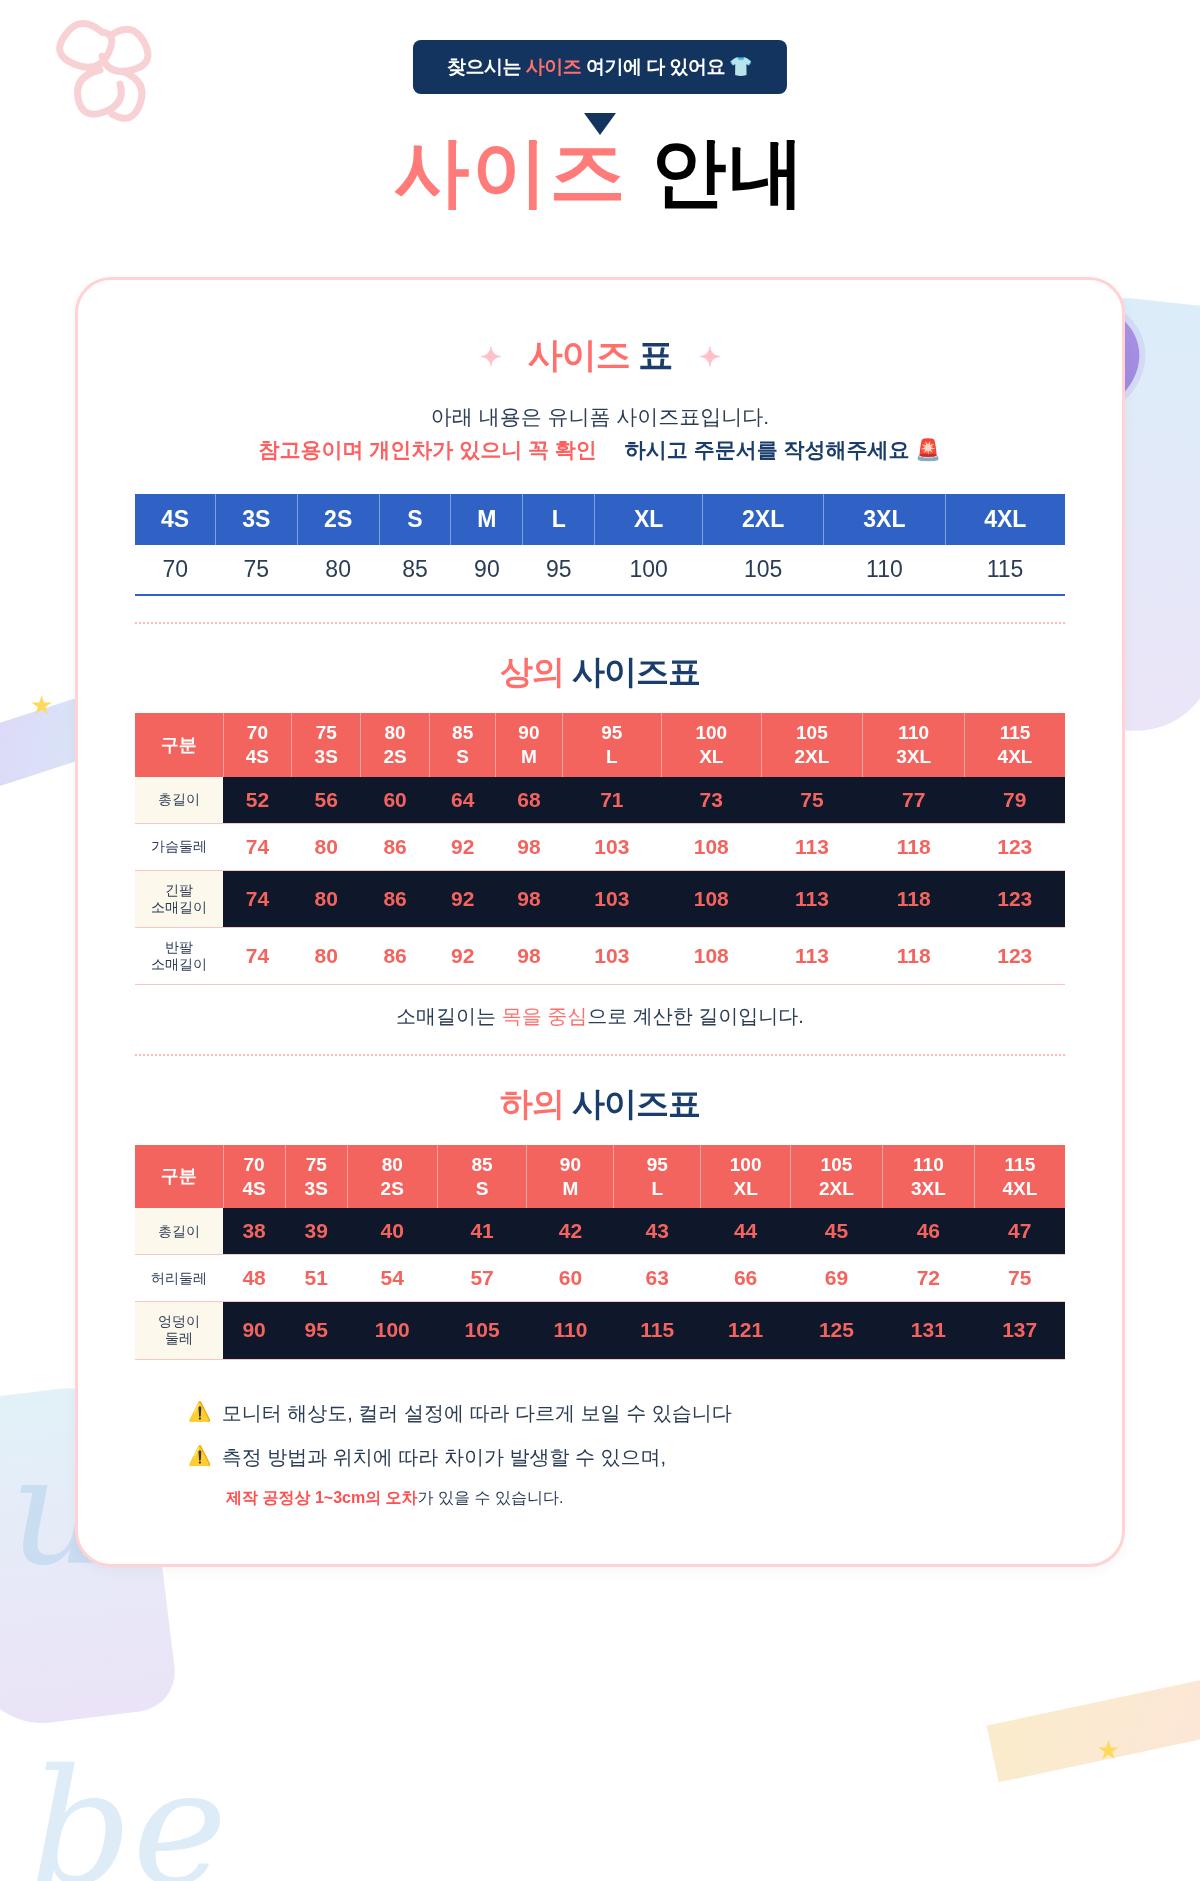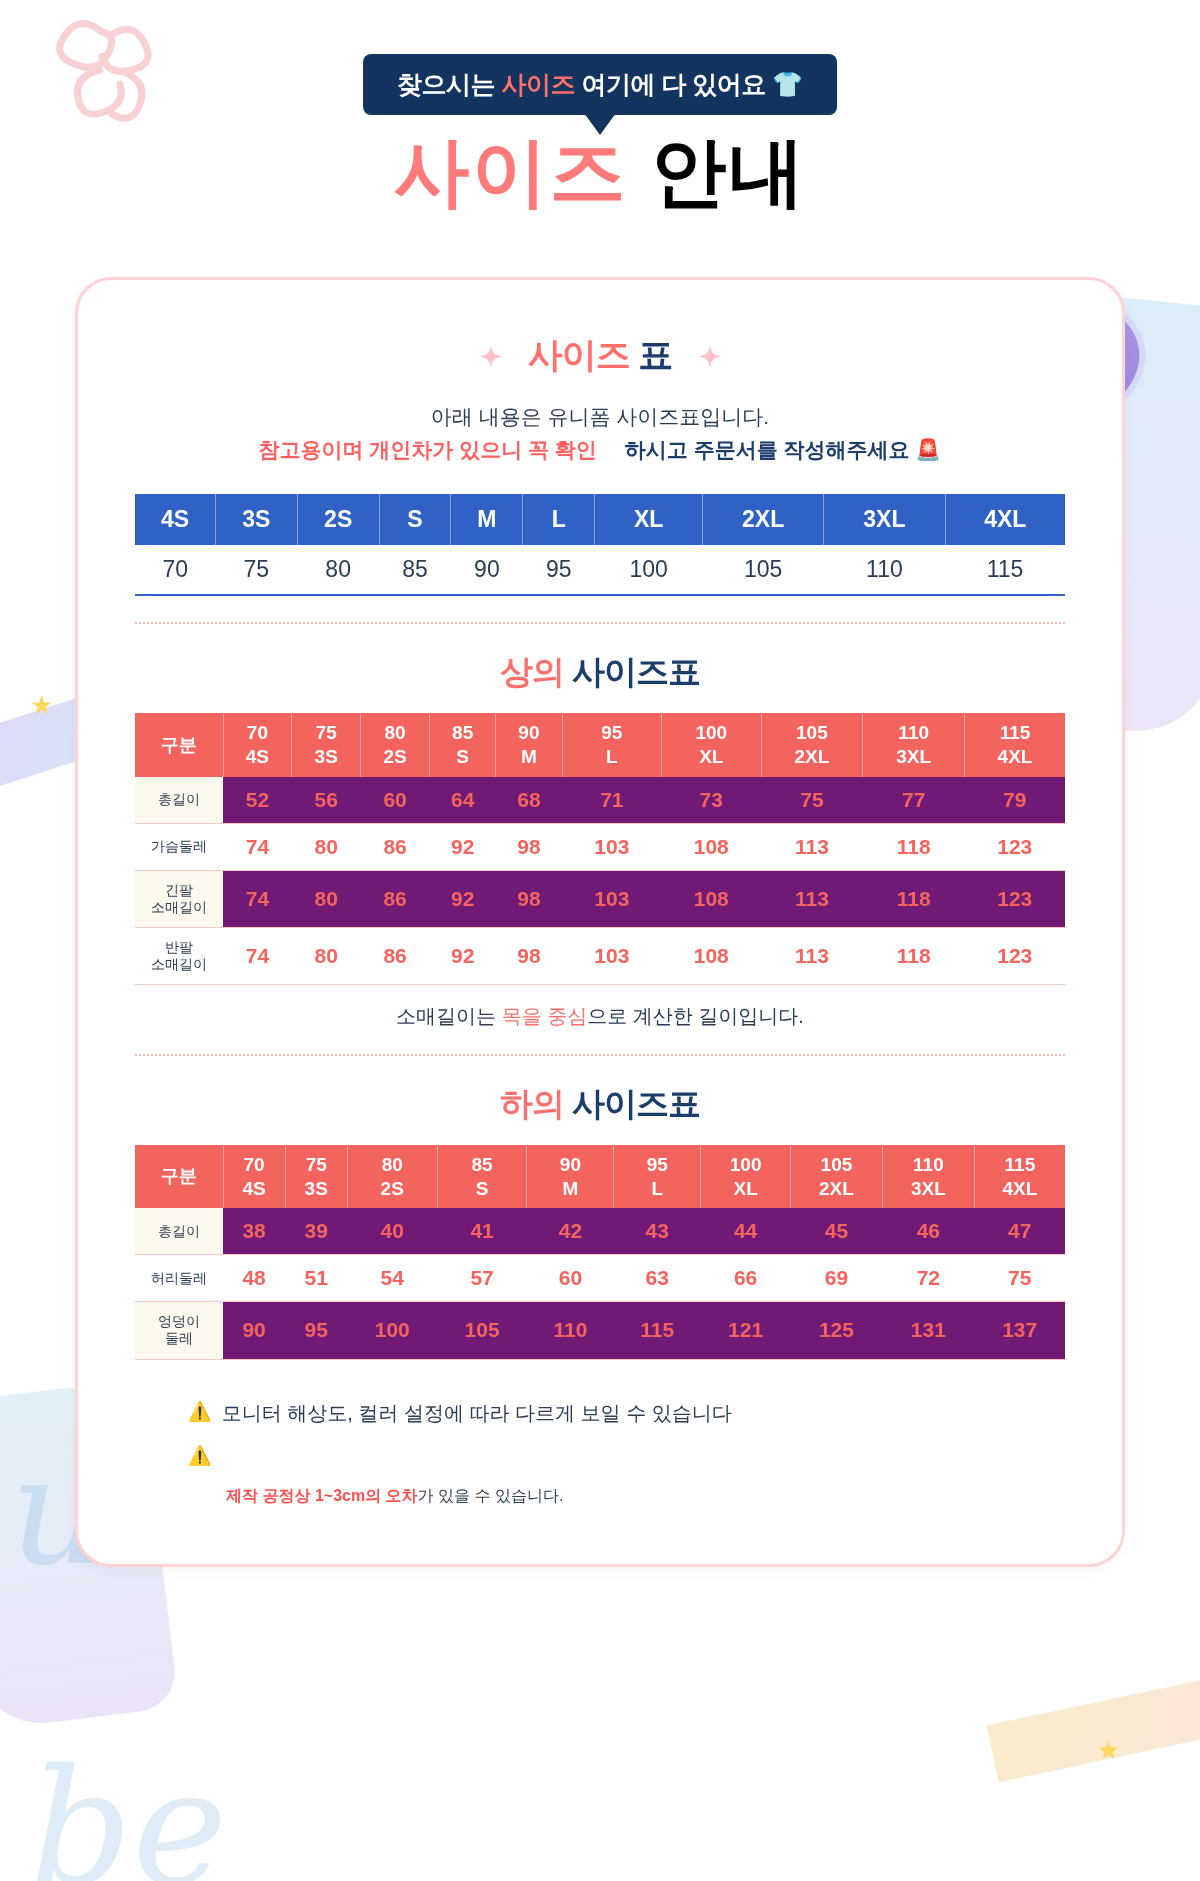--- a/index.html
+++ b/index.html
@@ -42,24 +42,24 @@
       box-shadow:0 0 0 6px rgba(185,164,234,.25); }
   .smiley .eye { position:absolute; width:10px; height:32px; background:#4fd6d0;
       border-radius:6px; top:26px; }
   .smiley .eye.l { left:40px; transform:rotate(-8deg); }
   .smiley .eye.r { left:78px; transform:rotate(-8deg); }
   .smiley .mouth { position:absolute; width:54px; height:28px; left:37px; top:60px;
       border-bottom:7px solid #4fd6d0; border-radius:0 0 40px 40px; }
 
   
   .header-ribbon {
-    position:absolute; top:54px; left:50%; transform:translateX(-50%);
+    position:absolute; top:40px; left:50%; transform:translateX(-50%);
     background:#12345e; color:#ffffff;
     padding:14px 34px; border-radius:8px;
-    font-size:25px; font-weight:bold; white-space:nowrap;
+    font-size:19px; font-weight:bold; white-space:nowrap;
     letter-spacing:-.5px;
   }
   .header-ribbon .hl { color:#ff6f6b; }
   .ribbon-tail {
     position:absolute; top:113px; left:50%; transform:translateX(-50%);
     width:0; height:0; border-left:16px solid transparent;
     border-right:16px solid transparent; border-top:22px solid #12345e;
   }
 
   .title-wrap { position:absolute; top:130px; left:0; width:100%; text-align:center; }
@@ -114,21 +114,21 @@
   .red-table th:last-child { border-right:none; }
   .red-table th.gubun { font-size:18px; width:88px; }
   .red-table td {
     font-size:21px; text-align:center; padding:11px 0;
     border-bottom:1px solid #f6c8c5; color:#f4645e; font-weight:bold;
   }
   .red-table td.rowlabel {
     color:#2b3c55; font-size:14px; font-weight:normal; line-height:1.22;
     background:#fdf8ec;
   }
-  .red-table tr.alt td { background:#701a75; }
+  .red-table tr.alt td { background:#0f172a; }
   .red-table tr.alt td.rowlabel { background:#fdf8ec; }
   .red-table tr.plain td { background:#ffffff; }
   .red-table tr.plain td.rowlabel { background:#ffffff; }
 
   .note-center { text-align:center; margin-top:18px; font-size:20px; color:#2b3c55; }
   .note-center .pink { color:#ff6f6b; }
 
   
   .warnings { margin:38px 0 0 110px; }
   .warn-row { display:flex; align-items:flex-start; font-size:20px; color:#2b3c55;
@@ -379,20 +379,21 @@
       </tbody>
     </table>
 
     <div class="warnings">
       <div class="warn-row">
         <span class="ico">⚠️</span>
         <span>모니터 해상도, 컬러 설정에 따라 다르게 보일 수 있습니다</span>
       </div>
       <div class="warn-row">
         <span class="ico">⚠️</span>
+        <span>측정 방법과 위치에 따라 차이가 발생할 수 있으며,</span>
       </div>
       <div class="warn-sub">
         <span class="warn-strong">제작 공정상 1~3cm의 오차</span><span>가 있을 수 있습니다.</span>
       </div>
     </div>
 
   </div>
 </div>
 
 </body></html>

